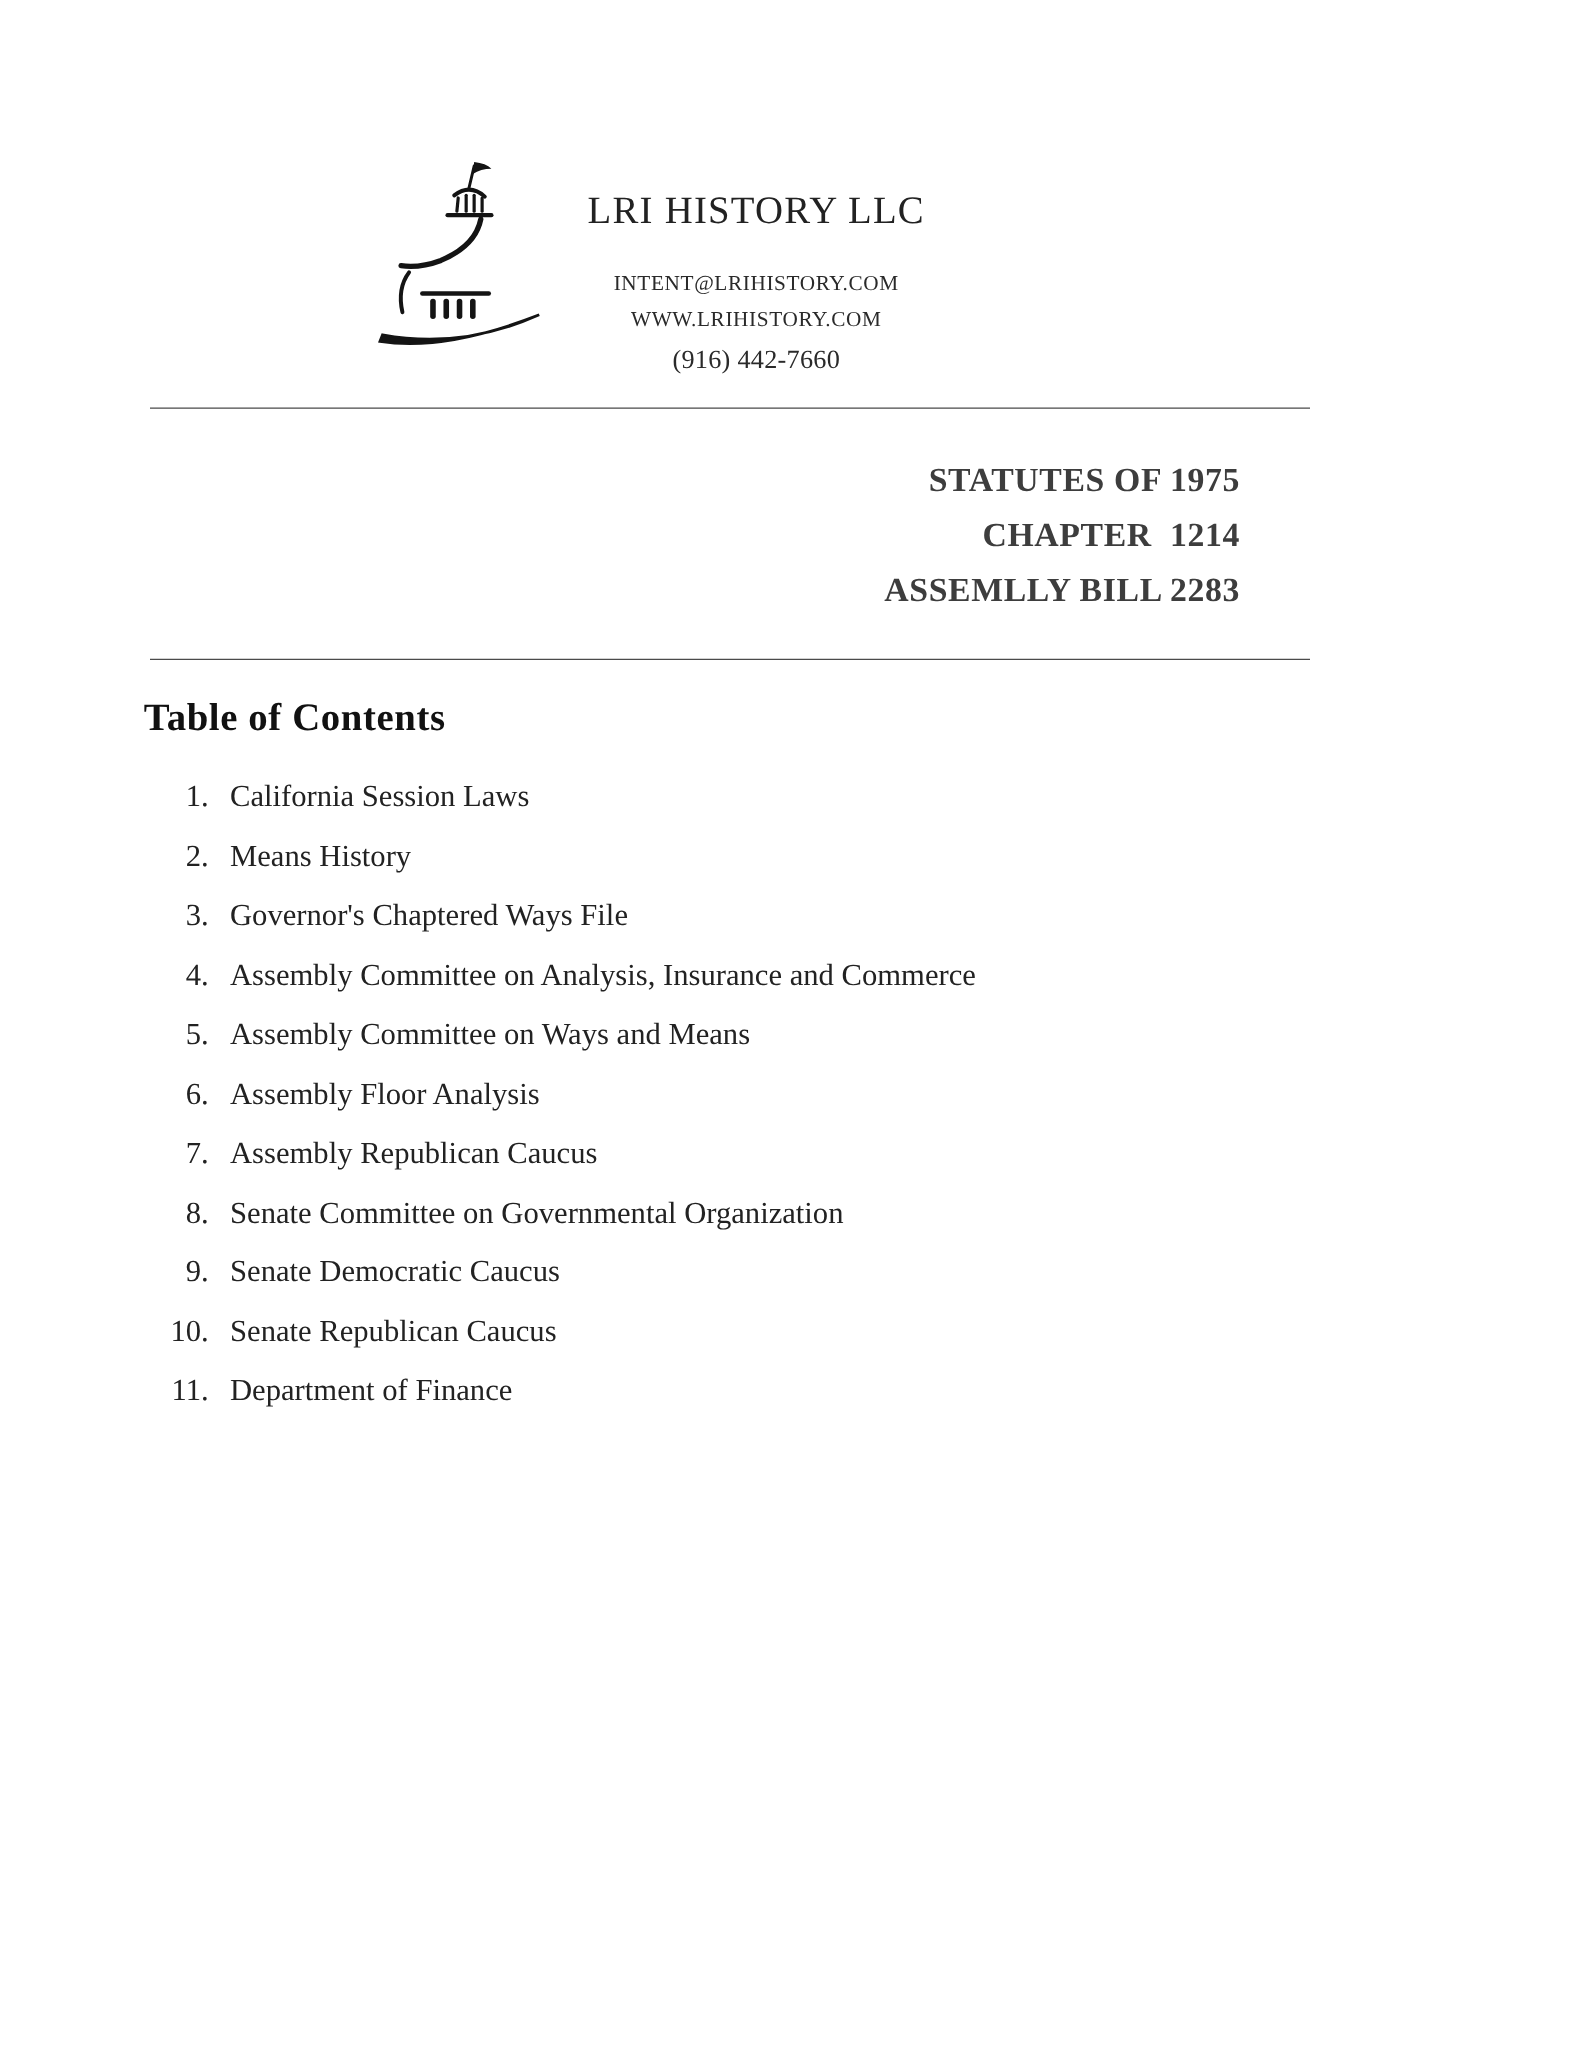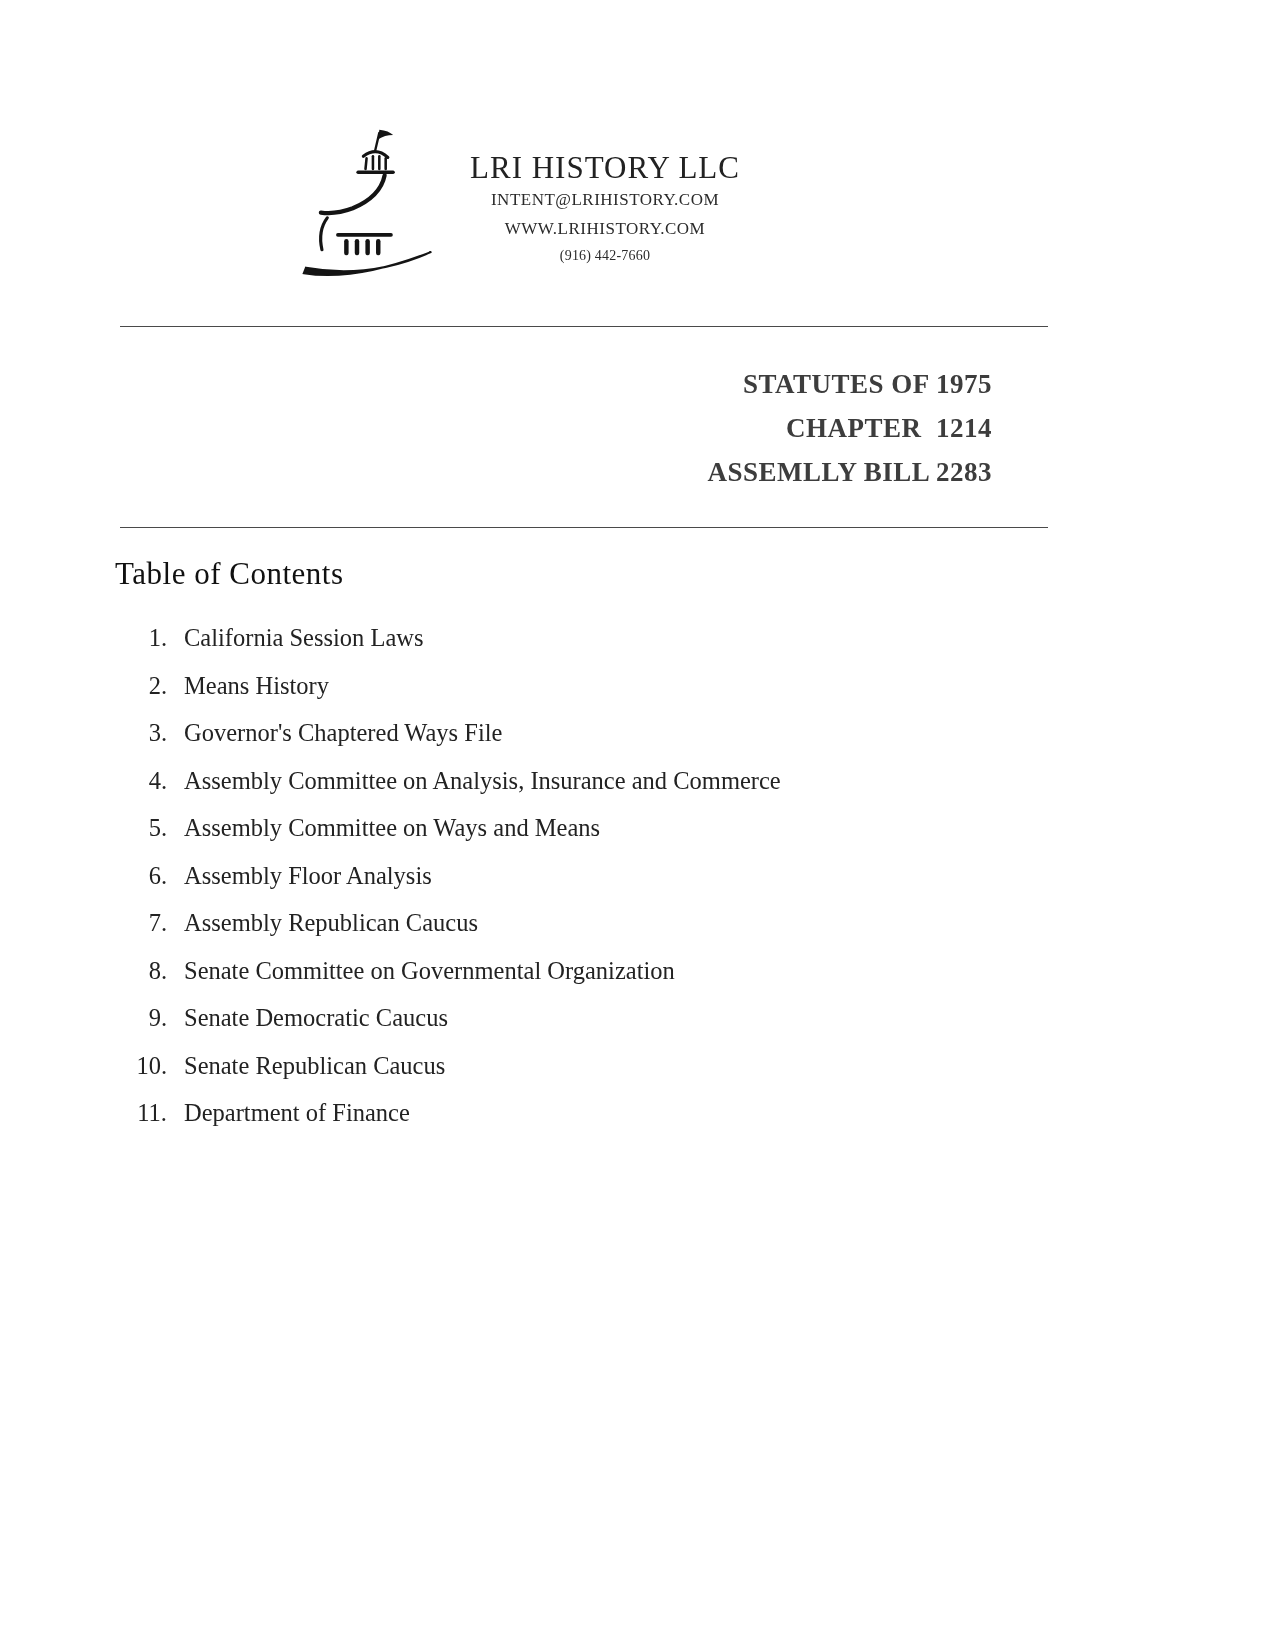--- a/index.html
+++ b/index.html
@@ -30,32 +30,32 @@
     position: absolute;
     left: 430px;
     top: 150px;
     width: 350px;
     text-align: center;
   }
   .company-name {
     font-size: 31px;
     letter-spacing: 1px;
     color: #222222;
-    margin-bottom: 4px;
+    margin-bottom: 31px;
     white-space: nowrap;
   }
   .contact-line {
     font-size: 17px;
     letter-spacing: 0.5px;
     color: #2a2a2a;
     margin-bottom: 9px;
     white-space: nowrap;
   }
   .contact-line.website { font-size: 17px; }
-  .contact-line.phone { font-size: 14px; letter-spacing: 0.2px; }
+  .contact-line.phone { font-size: 21px; letter-spacing: 0.2px; }
 
   .rule {
     position: absolute;
     left: 120px;
     width: 928px;
     border-top: 1.5px solid #4a4a4a;
   }
   .rule.top { top: 326px; }
   .rule.bottom { top: 527px; }
 
@@ -71,21 +71,21 @@
     color: #3d3d3d;
     letter-spacing: 0.5px;
   }
   .title-line { white-space: pre; }
 
   .toc-heading {
     position: absolute;
     left: 115px;
     top: 556px;
     font-size: 31px;
-    font-weight: normal;
+    font-weight: bold;
     color: #111111;
     letter-spacing: 0.5px;
   }
 
   .toc-list {
     position: absolute;
     left: 115px;
     top: 614px;
     width: 920px;
     list-style: none;

